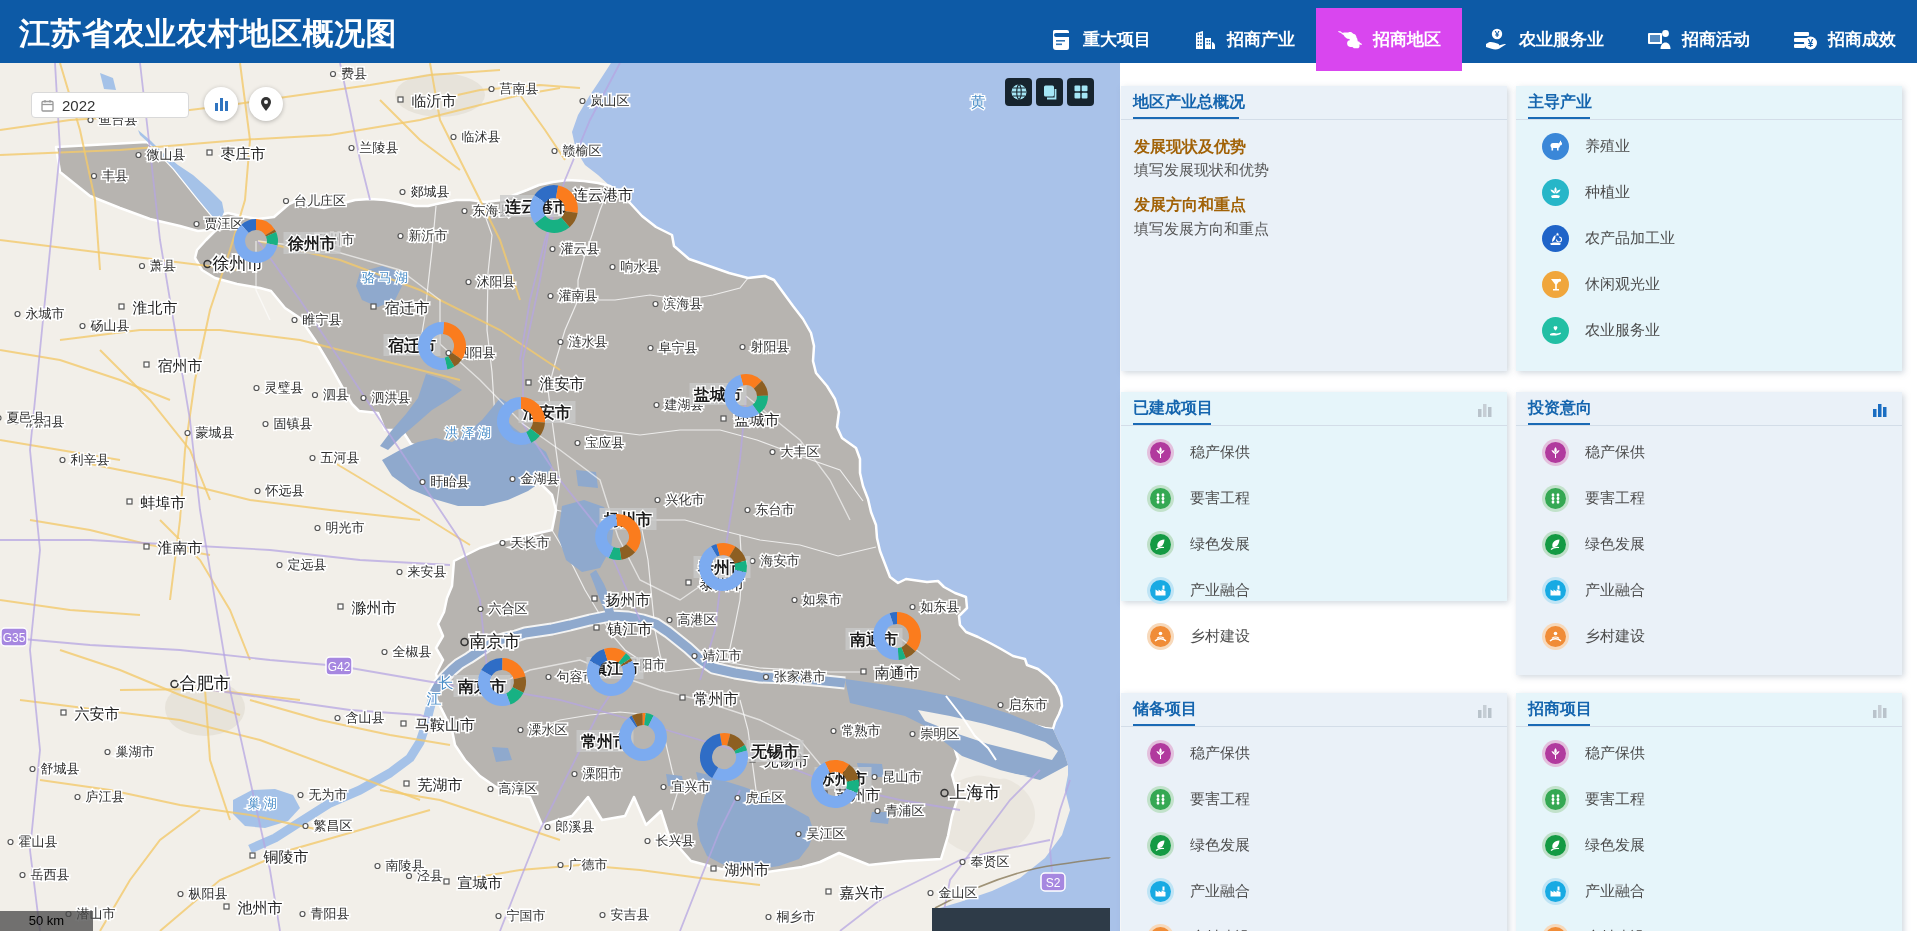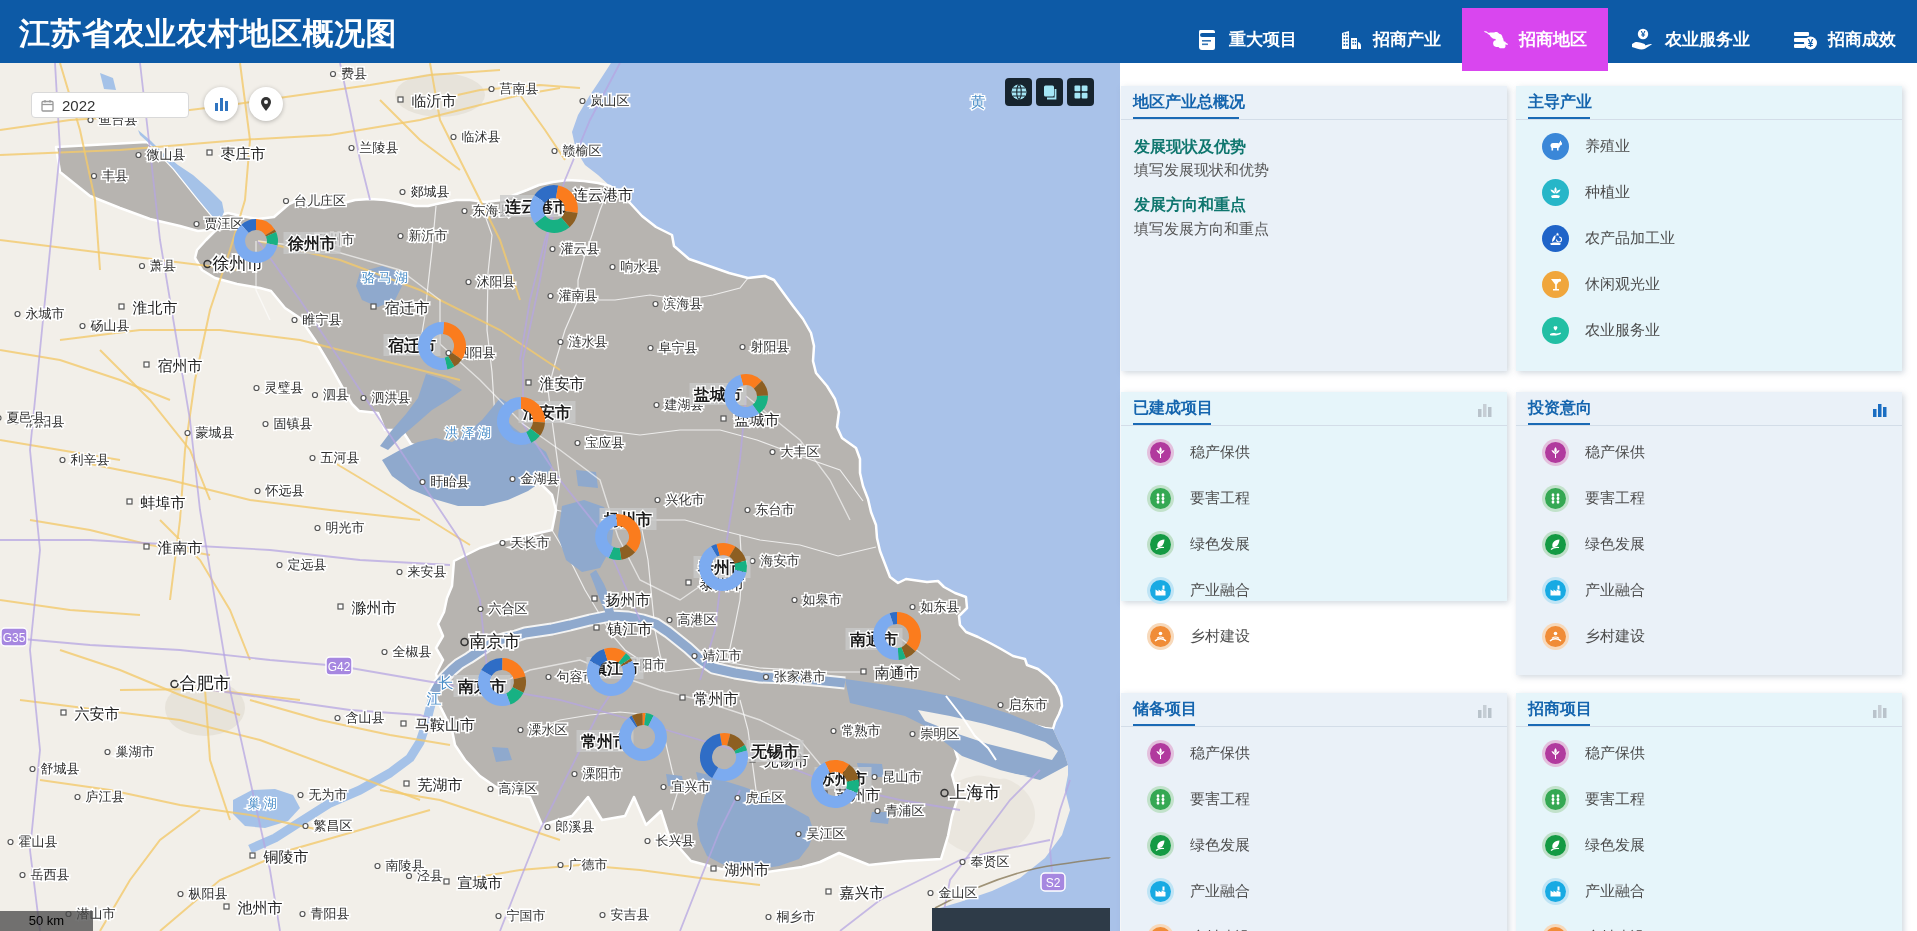--- a/index.html
+++ b/index.html
@@ -13,21 +13,21 @@
 .cbtn{position:absolute;top:24px;width:34px;height:34px;background:#fff;border-radius:50%;box-shadow:0 1px 4px rgba(0,0,0,.25);display:flex;align-items:center;justify-content:center}
 .sqbtn{position:absolute;top:15px;width:27px;height:28px;background:#17242e;border-radius:4px;display:flex;align-items:center;justify-content:center}
 .scalebar{position:absolute;left:0;top:848px;width:93px;height:36px;background:rgba(70,70,70,.75);color:#000000;font-size:13px;text-align:center;line-height:19px}
 .attrib{position:absolute;left:932px;top:845px;width:178px;height:23px;background:#2e3b48}
 .panel{position:absolute;box-shadow:2px 2px 6px rgba(120,140,160,.35)}
 .grey{background:#eaf1f8}
 .cyan{background:#e6f5fa}
 .ptitle{position:absolute;left:12px;top:6px;font-size:16px;font-weight:bold;color:#1565ae}
 .punder{position:absolute;left:12px;top:31px;height:3px;background:#1a6ab5}
 .pline{position:absolute;left:0;top:33px;width:100%;height:1px;background:#d3dde8}
-.sechead{position:absolute;left:13px;font-size:16px;font-weight:bold;color:#0f766e}
+.sechead{position:absolute;left:13px;font-size:16px;font-weight:bold;color:#a16207}
 .secbody{position:absolute;left:13px;font-size:15px;color:#555}
 .pitems{position:absolute;left:0;width:100%}
 .pitem{height:46px;display:flex;align-items:center;padding-left:26px}
 .pic{width:27px;height:27px;border-radius:50%;display:flex;align-items:center;justify-content:center}
 .pic2{width:21px;height:21px;border-radius:50%;display:flex;align-items:center;justify-content:center}
 .lic{width:27px;height:27px;border-radius:50%;display:flex;align-items:center;justify-content:center}
 .plabel{margin-left:16px;font-size:15px;color:#4d4d4d}
 </style></head>
 <body>
 <div class="header">
@@ -72,20 +72,29 @@
         </svg>
         <span>招商地区</span>
       </div>
       <div class="nav">
         <svg width="26" height="26" viewBox="0 0 26 26">
           <circle cx="14" cy="7" r="5.2" fill="#fff"></circle>
           <text x="14" y="10" font-size="8.5" text-anchor="middle" fill="#0d5aa6" font-weight="bold" font-family="Liberation Sans">¥</text>
           <path d="M3 17 c3-2.5 5-2.5 8-1.5 l4 1.2 c1.5.5 1.5 2 0 2.2 l-4.5.4 6-1 c2.5-.6 5-2 6.5-1 l-7 4.5 c-2 1-5 1-7.5 0 L3 20Z" fill="#fff"></path>
         </svg>
         <span>农业服务业</span>
+      </div>
+      <div class="nav">
+        <svg width="26" height="26" viewBox="0 0 26 26">
+          <rect x="2" y="6" width="14" height="11" rx="1" fill="#fff"></rect>
+          <rect x="4" y="8" width="10" height="7" fill="#0d5aa6" opacity=".7"></rect>
+          <circle cx="19.5" cy="6.5" r="3.4" fill="#fff"></circle>
+          <path d="M14.5 22 c0-4 2.2-6.5 5-6.5 s5 2.5 5 6.5Z" fill="#fff"></path>
+        </svg>
+        <span>招商活动</span>
       </div>
       <div class="nav">
         <svg width="26" height="26" viewBox="0 0 26 26">
           <rect x="2" y="5" width="15" height="4" rx="1" fill="#fff"></rect>
           <rect x="2" y="11" width="13" height="4" rx="1" fill="#fff"></rect>
           <rect x="2" y="17" width="11" height="4" rx="1" fill="#fff"></rect>
           <circle cx="18.5" cy="16" r="6.5" fill="#fff"></circle>
           <text x="18.5" y="19.6" font-size="10" text-anchor="middle" fill="#0d5aa6" font-weight="bold" font-family="Liberation Sans">¥</text>
         </svg>
         <span>招商成效</span>

